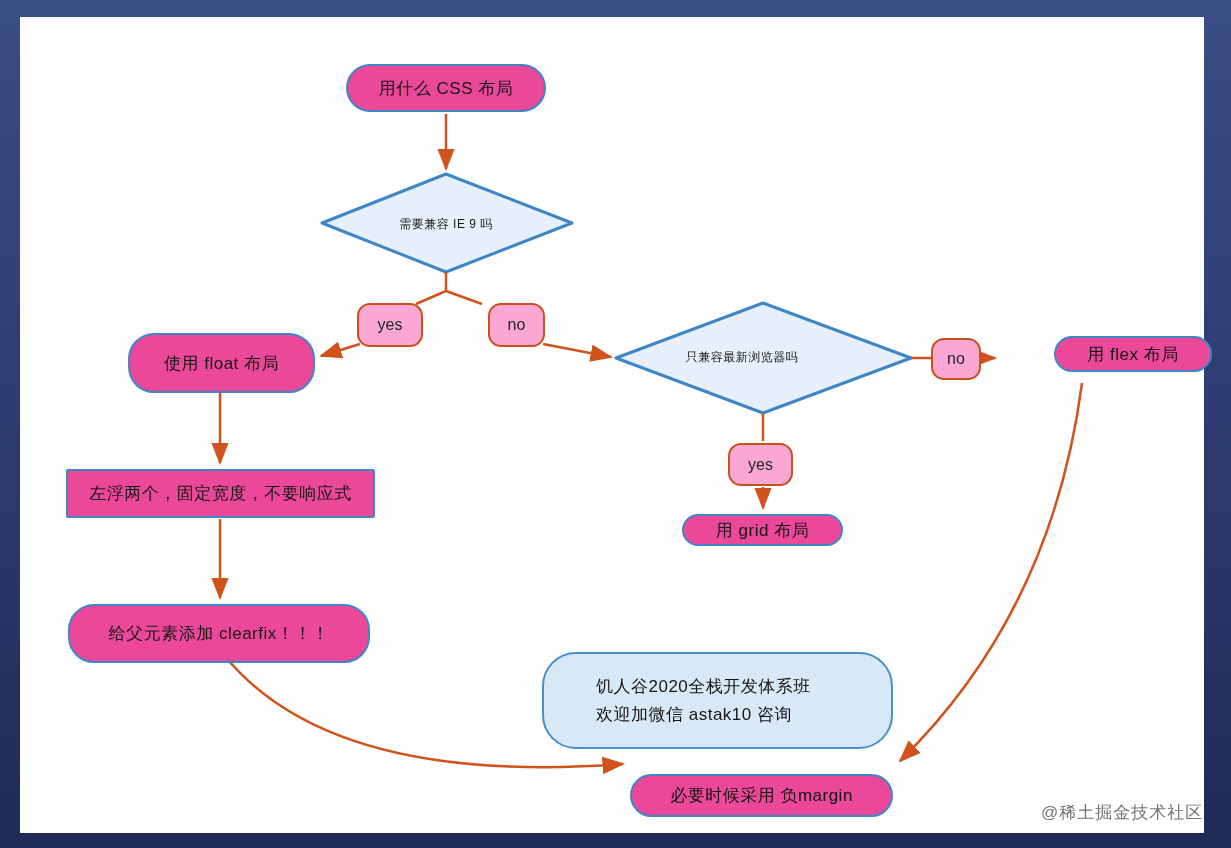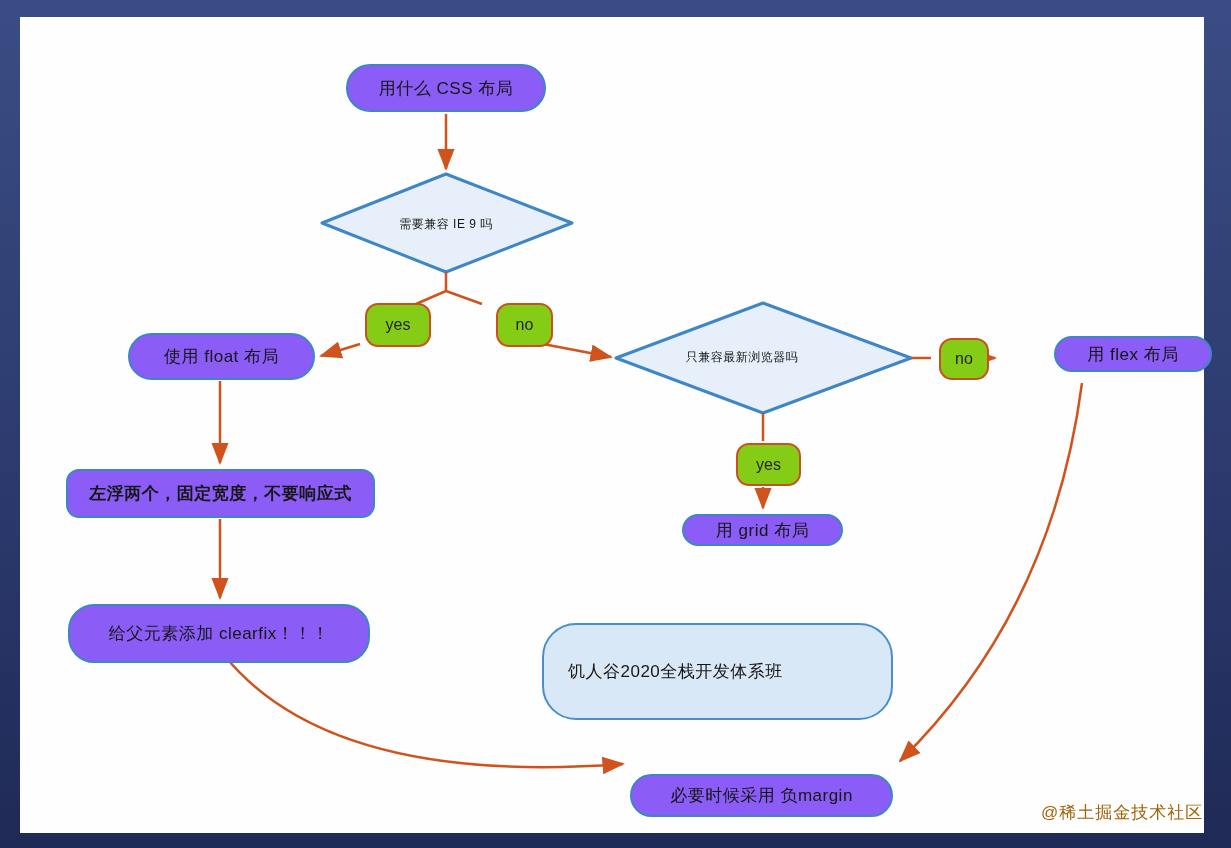--- a/index.html
+++ b/index.html
@@ -20,78 +20,77 @@
     position: absolute;
     left: 0; top: 0;
     width: 1231px; height: 848px;
     pointer-events: none;
   }
   .node {
     position: absolute;
     display: flex;
     align-items: center;
     justify-content: center;
-    background: #8b5cf6;
+    background: #ec4899;
     border: 2.5px solid #3e86c6;
     font-size: 17px;
     letter-spacing: 0.5px;
     white-space: nowrap;
     color: #161616;
   }
   .stadium { border-radius: 26px; }
-  .rect    { border-radius: 13px; border-width: 2px; font-weight: bold; }
+  .rect    { border-radius: 2px; border-width: 2px; }
   .dlabel  {
     position: absolute;
     display: flex;
     align-items: center;
     justify-content: center;
     font-size: 12px;
     letter-spacing: 0.5px;
     white-space: nowrap;
     background: transparent;
     border: none;
   }
   .tag {
     position: absolute;
     display: flex;
     align-items: center;
     justify-content: center;
-    background: #84cc16;
+    background: #f9a8d4;
     border: 2.5px solid #c8511d;
     border-radius: 13px;
     font-size: 16px;
     color: #242424;
-    margin-left: 8px;
   }
   .note {
     position: absolute;
-    left: 542px; top: 623px;
+    left: 542px; top: 652px;
     width: 351px; height: 97px;
     background: #d9e8f7;
     border: 2.5px solid #4a8fc9;
     border-radius: 34px;
     display: flex;
     flex-direction: column;
     justify-content: center;
-    padding-left: 24px;
+    padding-left: 52px;
     font-size: 17px;
     line-height: 1.62;
     letter-spacing: 0.5px;
   }
   .watermark {
     position: absolute;
     left: 1041px; top: 801px;
     font-size: 17px;
-    color: #a16207;
+    color: #737373;
     letter-spacing: 1px;
     white-space: nowrap;
   }
   
   #n-start    { left: 346px; top: 64px;  width: 200px; height: 48px; }
-  #n-float    { left: 128px; top: 333px; width: 187px; height: 47px; }
+  #n-float    { left: 128px; top: 333px; width: 187px; height: 60px; }
   #n-flex     { left: 1054px; top: 336px; width: 158px; height: 36px; }
   #n-grid     { left: 682px; top: 514px; width: 161px; height: 32px; }
   #n-detail   { left: 66px;  top: 469px; width: 309px; height: 49px; }
   #n-clearfix { left: 68px;  top: 604px; width: 302px; height: 59px; }
   #n-negm     { left: 630px; top: 742px; width: 263px; height: 43px; border-radius: 22px; margin-top: 32px; }
   #l-d1       { left: 326px; top: 200px; width: 240px; height: 48px; }
   #l-d2       { left: 622px; top: 334px; width: 240px; height: 46px; }
   #t-yes1     { left: 357px; top: 303px; width: 66px;  height: 44px; }
   #t-no1      { left: 488px; top: 303px; width: 57px;  height: 44px; }
   #t-no2      { left: 931px; top: 338px; width: 50px;  height: 42px; }
@@ -145,17 +144,18 @@
 <div class="node stadium" id="n-flex">用 flex 布局</div>
 
 <div class="node stadium" id="n-grid">用 grid 布局</div>
 
 <div class="node rect" id="n-detail">左浮两个，固定宽度，不要响应式</div>
 
 <div class="node stadium" id="n-clearfix">给父元素添加 clearfix！！！</div>
 
 <div class="note">
   <span>饥人谷2020全栈开发体系班</span>
+  <span>欢迎加微信 astak10 咨询</span>
 </div>
 
 <div class="node stadium" id="n-negm">必要时候采用 负margin</div>
 
 <div class="watermark">@稀土掘金技术社区</div>
 
 </body></html>

